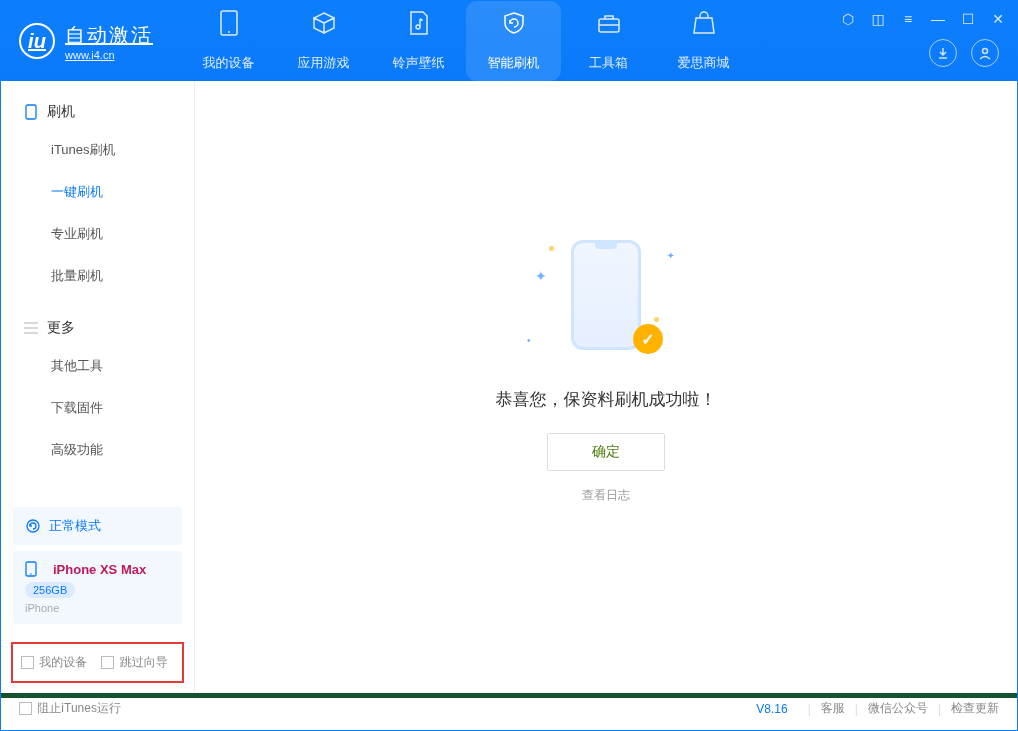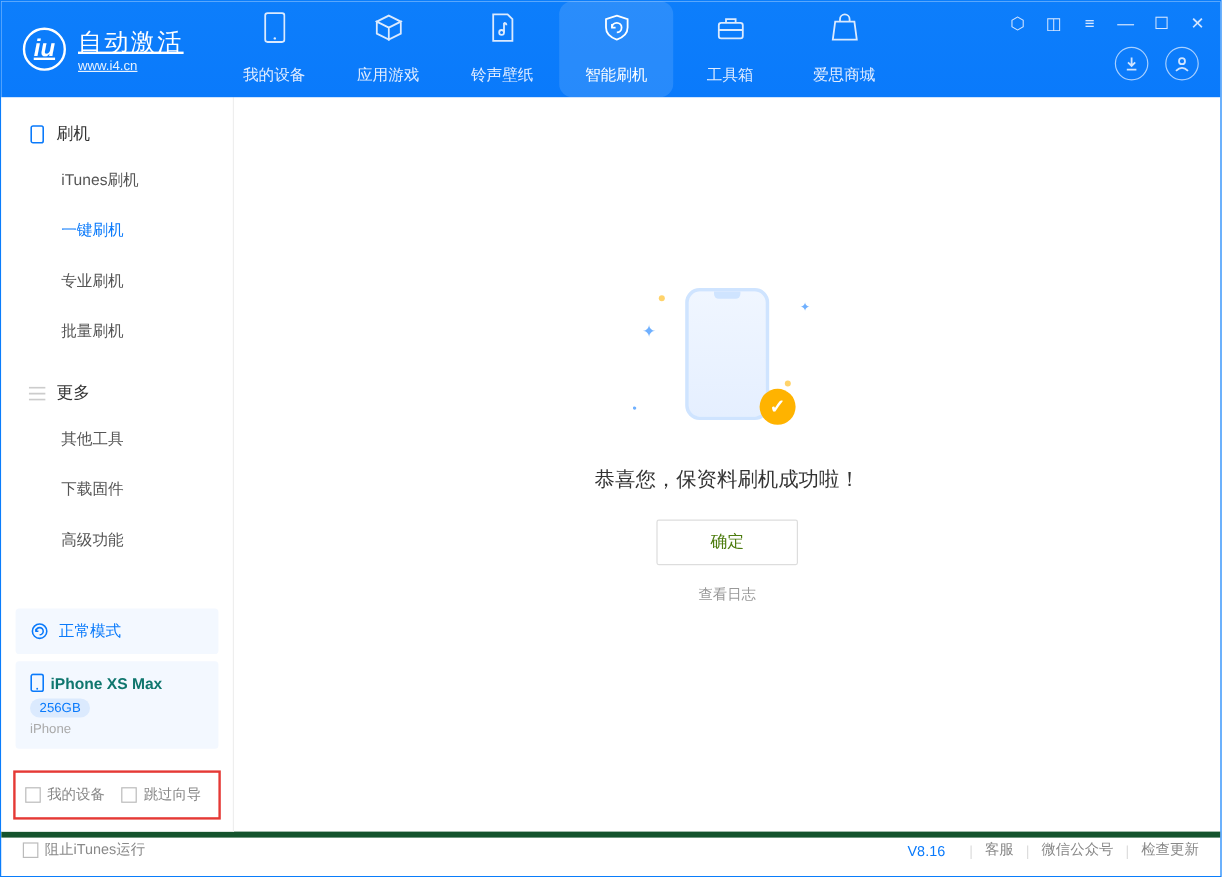--- a/index.html
+++ b/index.html
@@ -20,21 +20,21 @@
 .body { display: flex; height: 612px; }
 .sidebar { width: 194px; border-right: 1px solid #eee; display: flex; flex-direction: column; background: #fff; }
 .side-section { padding: 14px 0 0 0; }
 .side-head { display: flex; align-items: center; gap: 8px; padding: 8px 22px; font-size: 14px; color: #333; font-weight: 500; }
 .side-head-icon { width: 16px; height: 16px; display: inline-flex; align-items: center; justify-content: center; color: #0a7afb; }
 .side-item { padding: 12px 22px 12px 50px; font-size: 13px; color: #555; cursor: pointer; }
 .side-item.active { color: #0a7afb; }
 .side-spacer { flex: 1; }
 .device-block { margin: 6px 12px; padding: 10px 12px; background: #f3f8ff; border-radius: 3px; font-size: 13px; color: #0a7afb; display: flex; align-items: center; gap: 8px; }
 .device-card { margin: 0 12px 10px 12px; padding: 10px 12px; background: #f3f8ff; border-radius: 3px; font-size: 13px; }
-.device-name { color: #0f766e; font-weight: 600; display: flex; align-items: center; gap: 5px; }
+.device-name { color: #be185d; font-weight: 600; display: flex; align-items: center; gap: 16px; }
 .device-badge { display: inline-block; background: #dbeafe; color: #0a7afb; border-radius: 10px; padding: 2px 8px; font-size: 11px; margin-top: 5px; }
 .device-sub { color: #aaa; font-size: 11px; margin-top: 4px; }
 .check-row { border: 2px solid #e53935; margin: 8px 10px 10px 10px; padding: 10px 8px; display: flex; gap: 14px; font-size: 12px; color: #888; align-items: center; }
 .chk { width: 13px; height: 13px; border: 1px solid #bbb; display: inline-block; vertical-align: middle; margin-right: 2px; }
 .main { flex: 1; display: flex; flex-direction: column; align-items: center; justify-content: center; position: relative; }
 .illus { position: relative; width: 150px; height: 120px; margin-top: -30px; }
 .phone { width: 70px; height: 110px; border: 3px solid #cfe4ff; border-radius: 12px; position: absolute; left: 40px; top: 0; background: linear-gradient(to bottom, #f0f6ff, #e5efff); }
 .phone-notch { position: absolute; top: 0; left: 50%; transform: translateX(-50%); width: 22px; height: 6px; background: #cfe4ff; border-radius: 0 0 4px 4px; }
 .check-circle { position: absolute; right: 18px; bottom: 6px; width: 30px; height: 30px; background: #ffb300; border-radius: 50%; display: flex; align-items: center; justify-content: center; color: #fff; font-weight: bold; }
 .sparkle { position: absolute; color: #6fb0ff; font-size: 14px; }

